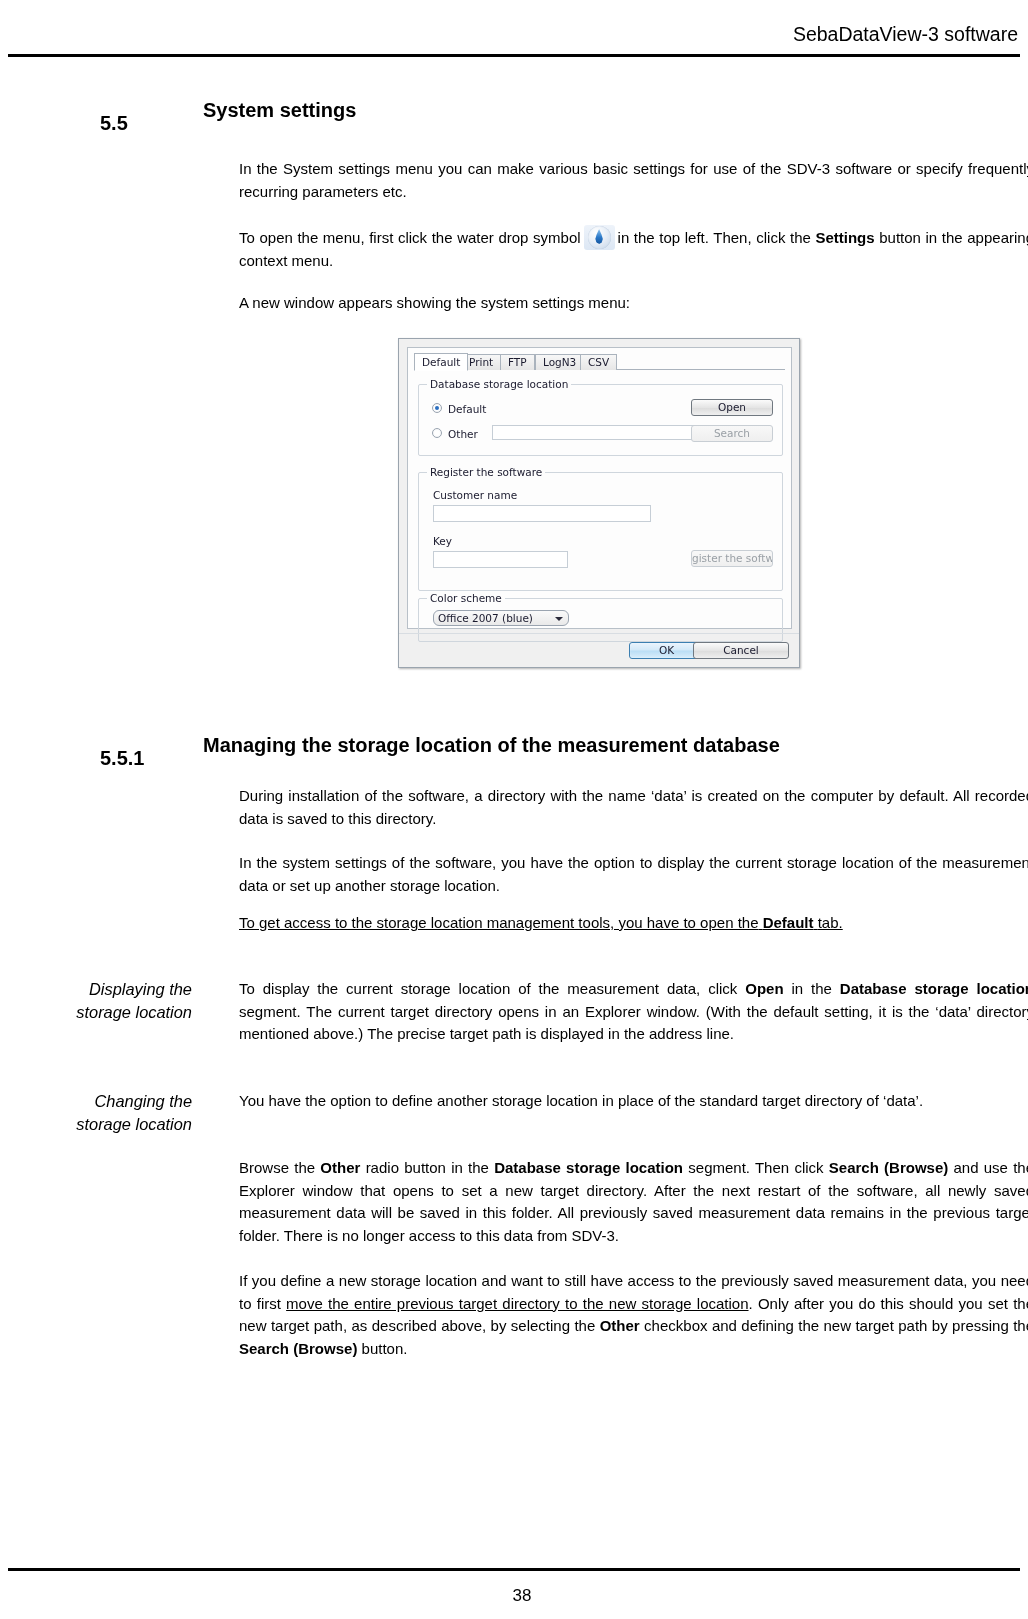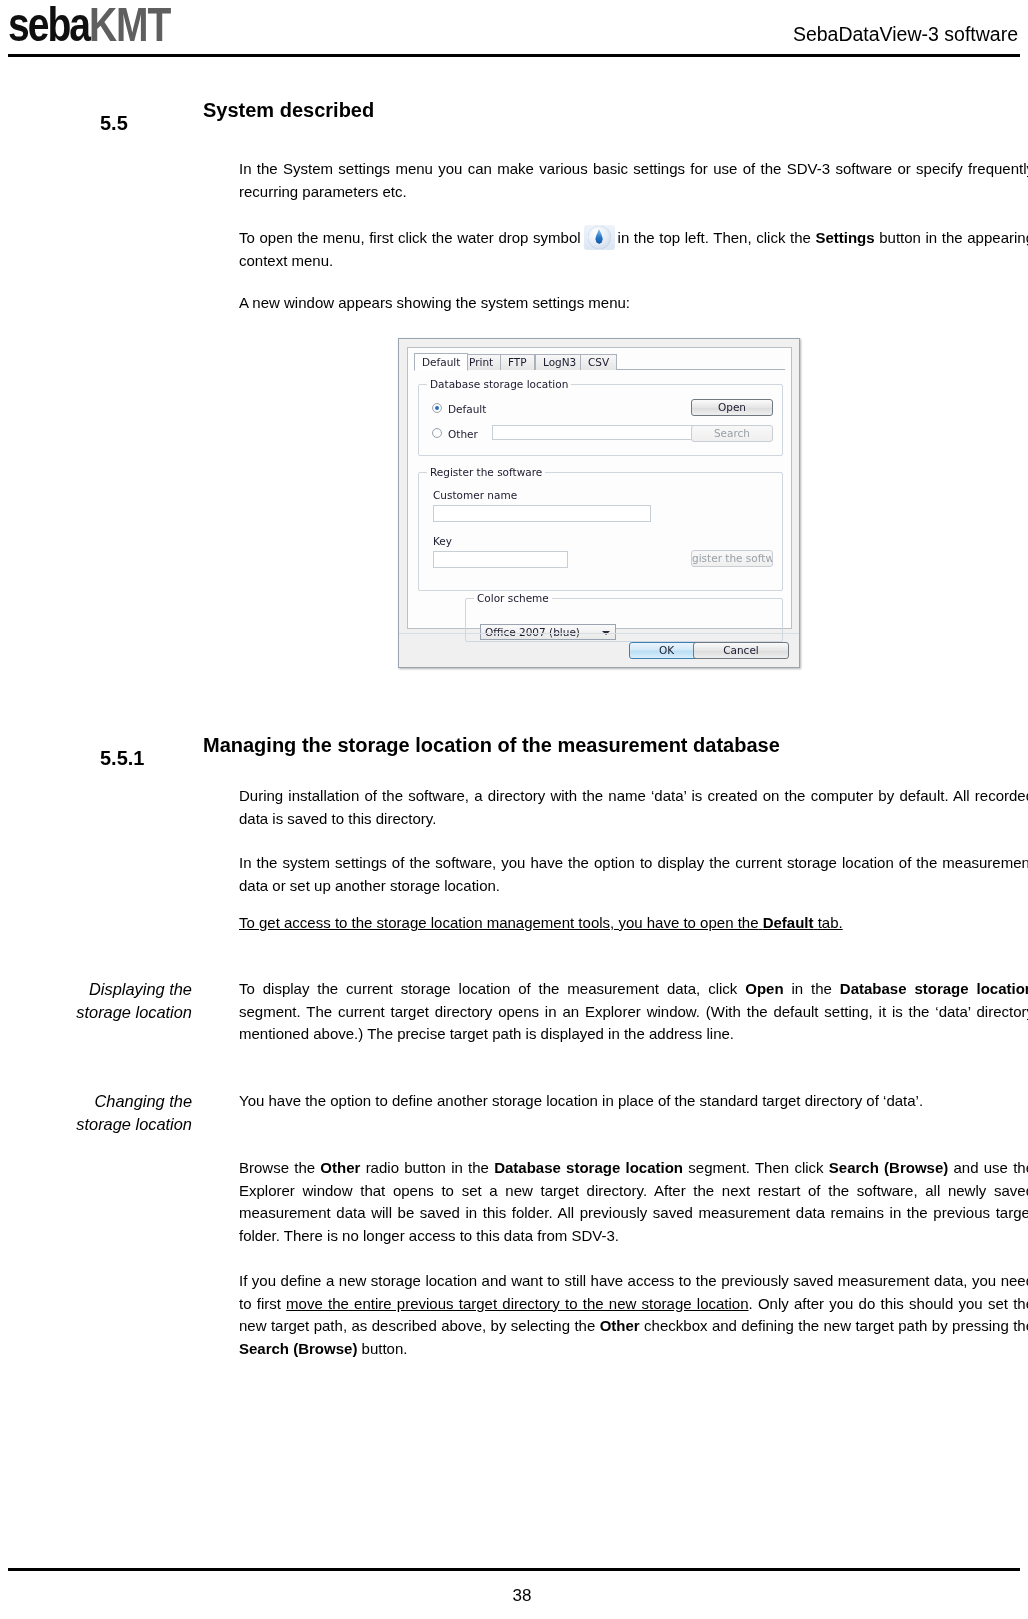--- a/index.html
+++ b/index.html
@@ -300,29 +300,26 @@
     text-align: center;
     font-size: 17px;
     line-height: 20px;
     padding-left: 8px;
   }
 </style>
 </head>
 <body>
 
 <div class="page-header">
-  <div class="logo">
-    <span class="seba">seba</span><span class="kmt">KMT</span>
-  </div>
   <div class="header-title">SebaDataView-3 software</div>
   <div class="header-rule"></div>
 </div>
 
 <div class="sec-num" style="left:100px; top:98px;">5.5</div>
-<div class="sec-title" style="left:203px; top:98px;">System described</div>
+<div class="sec-title" style="left:203px; top:98px;">System settings</div>
 
 <div class="para" style="top:158px;">In the System settings menu you can make various basic settings for use of the SDV-3 software or specify frequently recurring parameters etc.</div>
 
 <div class="para" style="top:225px;">
   <span>To open the menu, first click the water drop symbol</span><span class="drop-icon"><span class="bowl"></span><span class="droplet"></span></span><span>in the top left. Then, click the</span>
   <b>Settings</b>
   <span>button in the appearing context menu.</span>
 </div>
 
 <div class="para nojustify" style="top:292px;">A new window appears showing the system settings menu:</div>
@@ -359,23 +356,23 @@
 
       <div class="field-label" style="left:14px; top:16px;">Customer name</div>
       <div class="textbox" style="left:14px; top:32px; width:218px; height:17px;" title=""></div>
 
       <div class="field-label" style="left:14px; top:62px;">Key</div>
       <div class="textbox" style="left:14px; top:78px; width:135px; height:17px;" title=""></div>
 
       <div class="btn disabled" style="right:9px; top:77px; width:82px;">gister the softwa</div>
     </div>
 
-    <div class="groupbox" style="left:10px; top:250px; right:8px; height:44px;margin-left:47px;">
+    <div class="groupbox" style="left:10px; top:250px; right:8px; height:44px;">
       <div class="gb-title">Color scheme</div>
-      <div class="combo" style="left:14px; top:25px; width:136px;">
+      <div class="combo" style="left:14px; top:11px; width:136px;border-radius:6px;">
         <span>Office 2007 (blue)</span>
         <span class="arrow"></span>
       </div>
     </div>
   </div>
 
   <div class="dlg-footer-sep"></div>
   <div class="btn primary" style="right:95px; bottom:8px; width:75px;">OK</div>
   <div class="btn" style="right:10px; bottom:8px; width:96px;">Cancel</div>
 </div>

